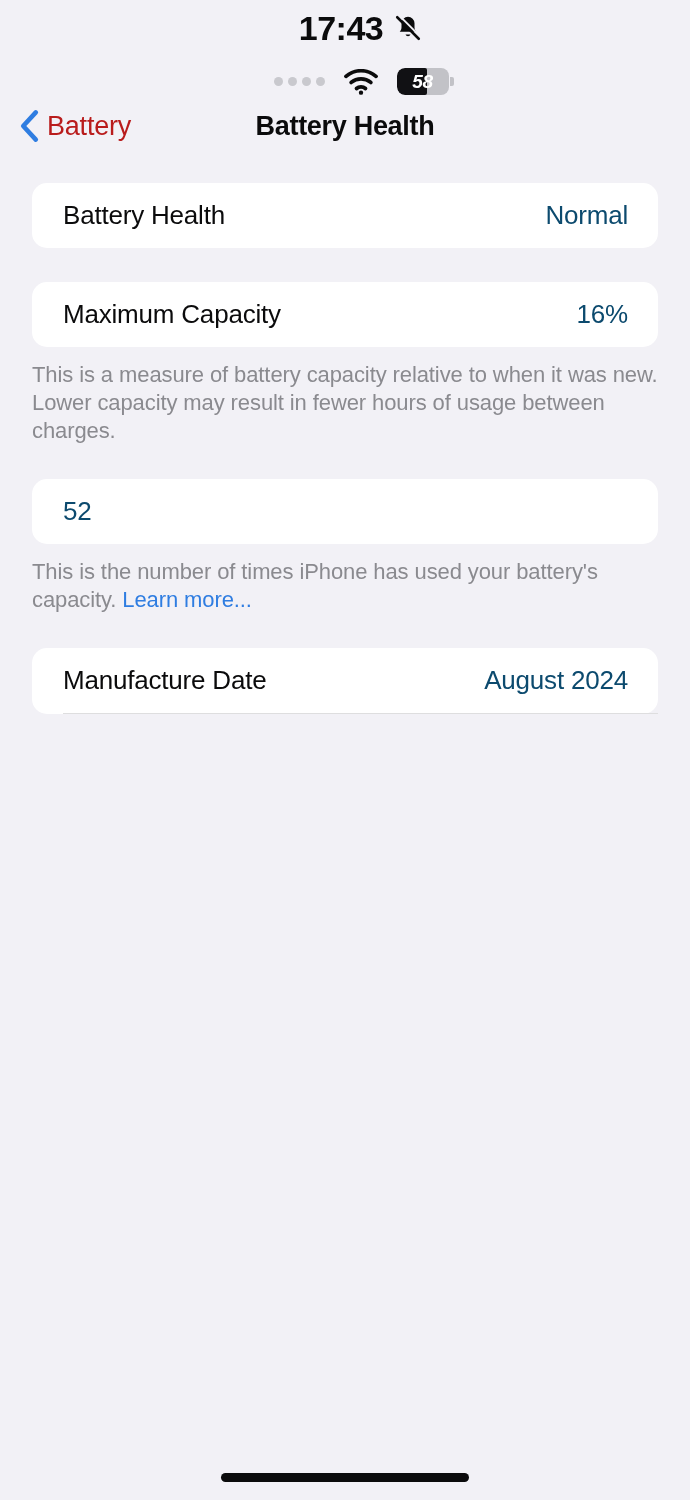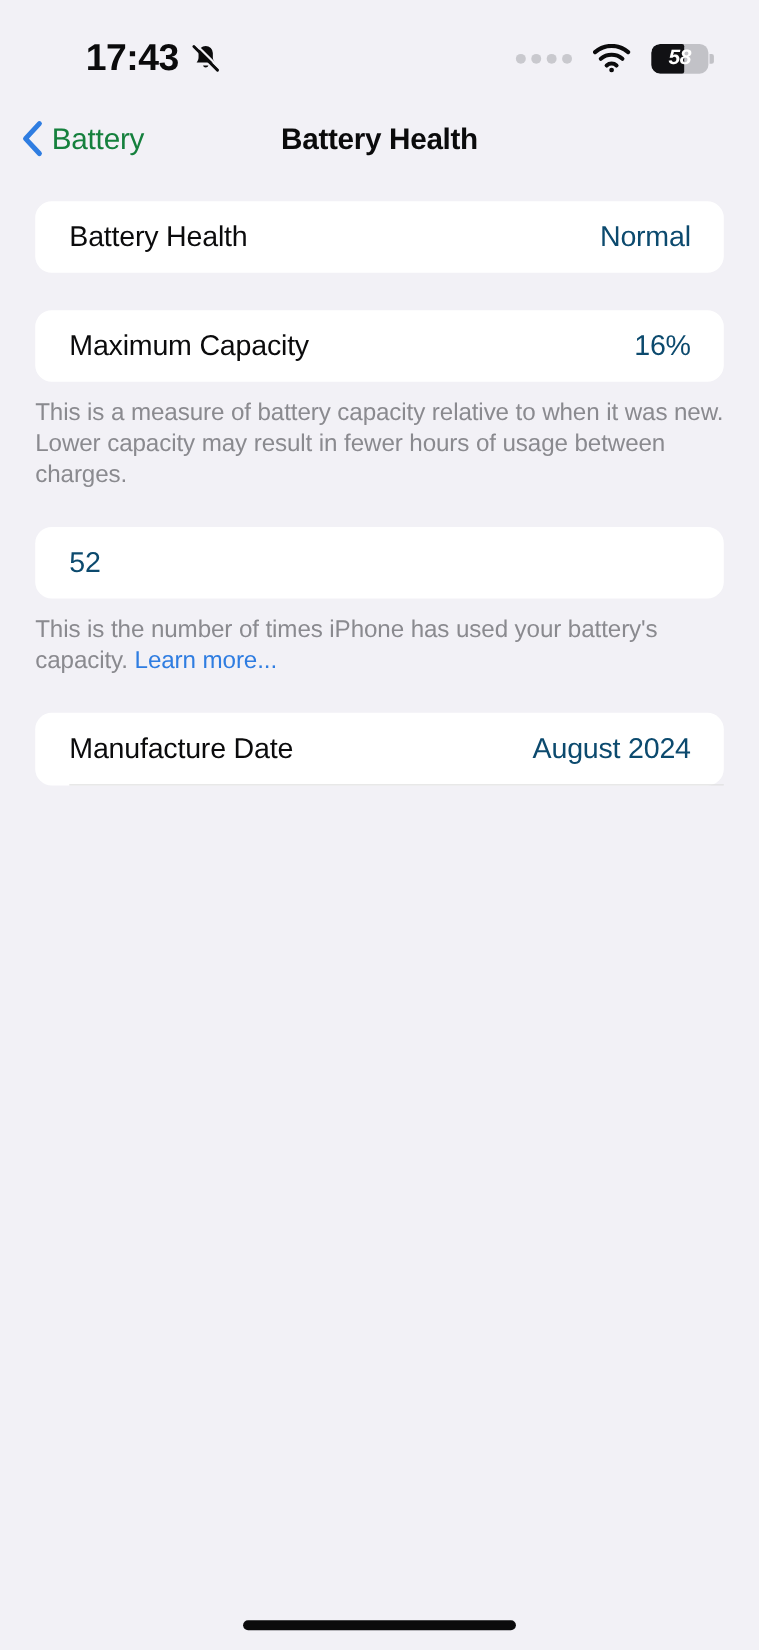--- a/index.html
+++ b/index.html
@@ -9,20 +9,21 @@
     font-family:"Liberation Sans", sans-serif;
     -webkit-font-smoothing:antialiased;
   }
   .phone { position:relative; width:690px; height:1500px; overflow:hidden; background:#f2f1f6; }
 
   
   .status-bar {
     position:absolute; top:0; left:0; right:0; height:95px;
     display:flex; align-items:center; justify-content:space-between;
     padding:11px 46px 0 78px;
+    flex-direction:column;
   }
   .status-left { display:flex; align-items:center; gap:10px; }
   .status-time {
     font-size:34px; font-weight:700; color:#0b0b0c; letter-spacing:-0.5px;
     line-height:1;
   }
   .bell-icon { width:30px; height:32px; display:block; }
   .status-right { display:flex; align-items:center; gap:18px; }
   .signal-dots { display:flex; align-items:flex-end; gap:5px; }
   .signal-dots i { width:9px; height:9px; border-radius:50%; background:#c9c9ce; display:block; }
@@ -43,21 +44,21 @@
     background:#c2c2c7; border-radius:0 2px 2px 0;
   }
 
   
   .nav-bar { position:absolute; top:95px; left:0; right:0; height:62px; }
   .nav-back {
     position:absolute; left:18px; top:0; height:62px;
     display:flex; align-items:center; gap:7px; cursor:pointer;
   }
   .chevron-left { width:22px; height:34px; display:block; }
-  .nav-back-label { font-size:27px; color:#15803d; letter-spacing:-0.2px; }
+  .nav-back-label { font-size:27px; color:#b91c1c; letter-spacing:-0.2px; }
   .nav-title {
     position:absolute; left:0; right:0; top:0; height:62px;
     display:flex; align-items:center; justify-content:center;
     font-size:27px; font-weight:700; color:#0b0b0c; letter-spacing:-0.3px;
   }
 
   
   .content { position:absolute; top:157px; left:0; right:0; bottom:0; }
   .card {
     margin:0 32px; background:#ffffff; border-radius:15px;

